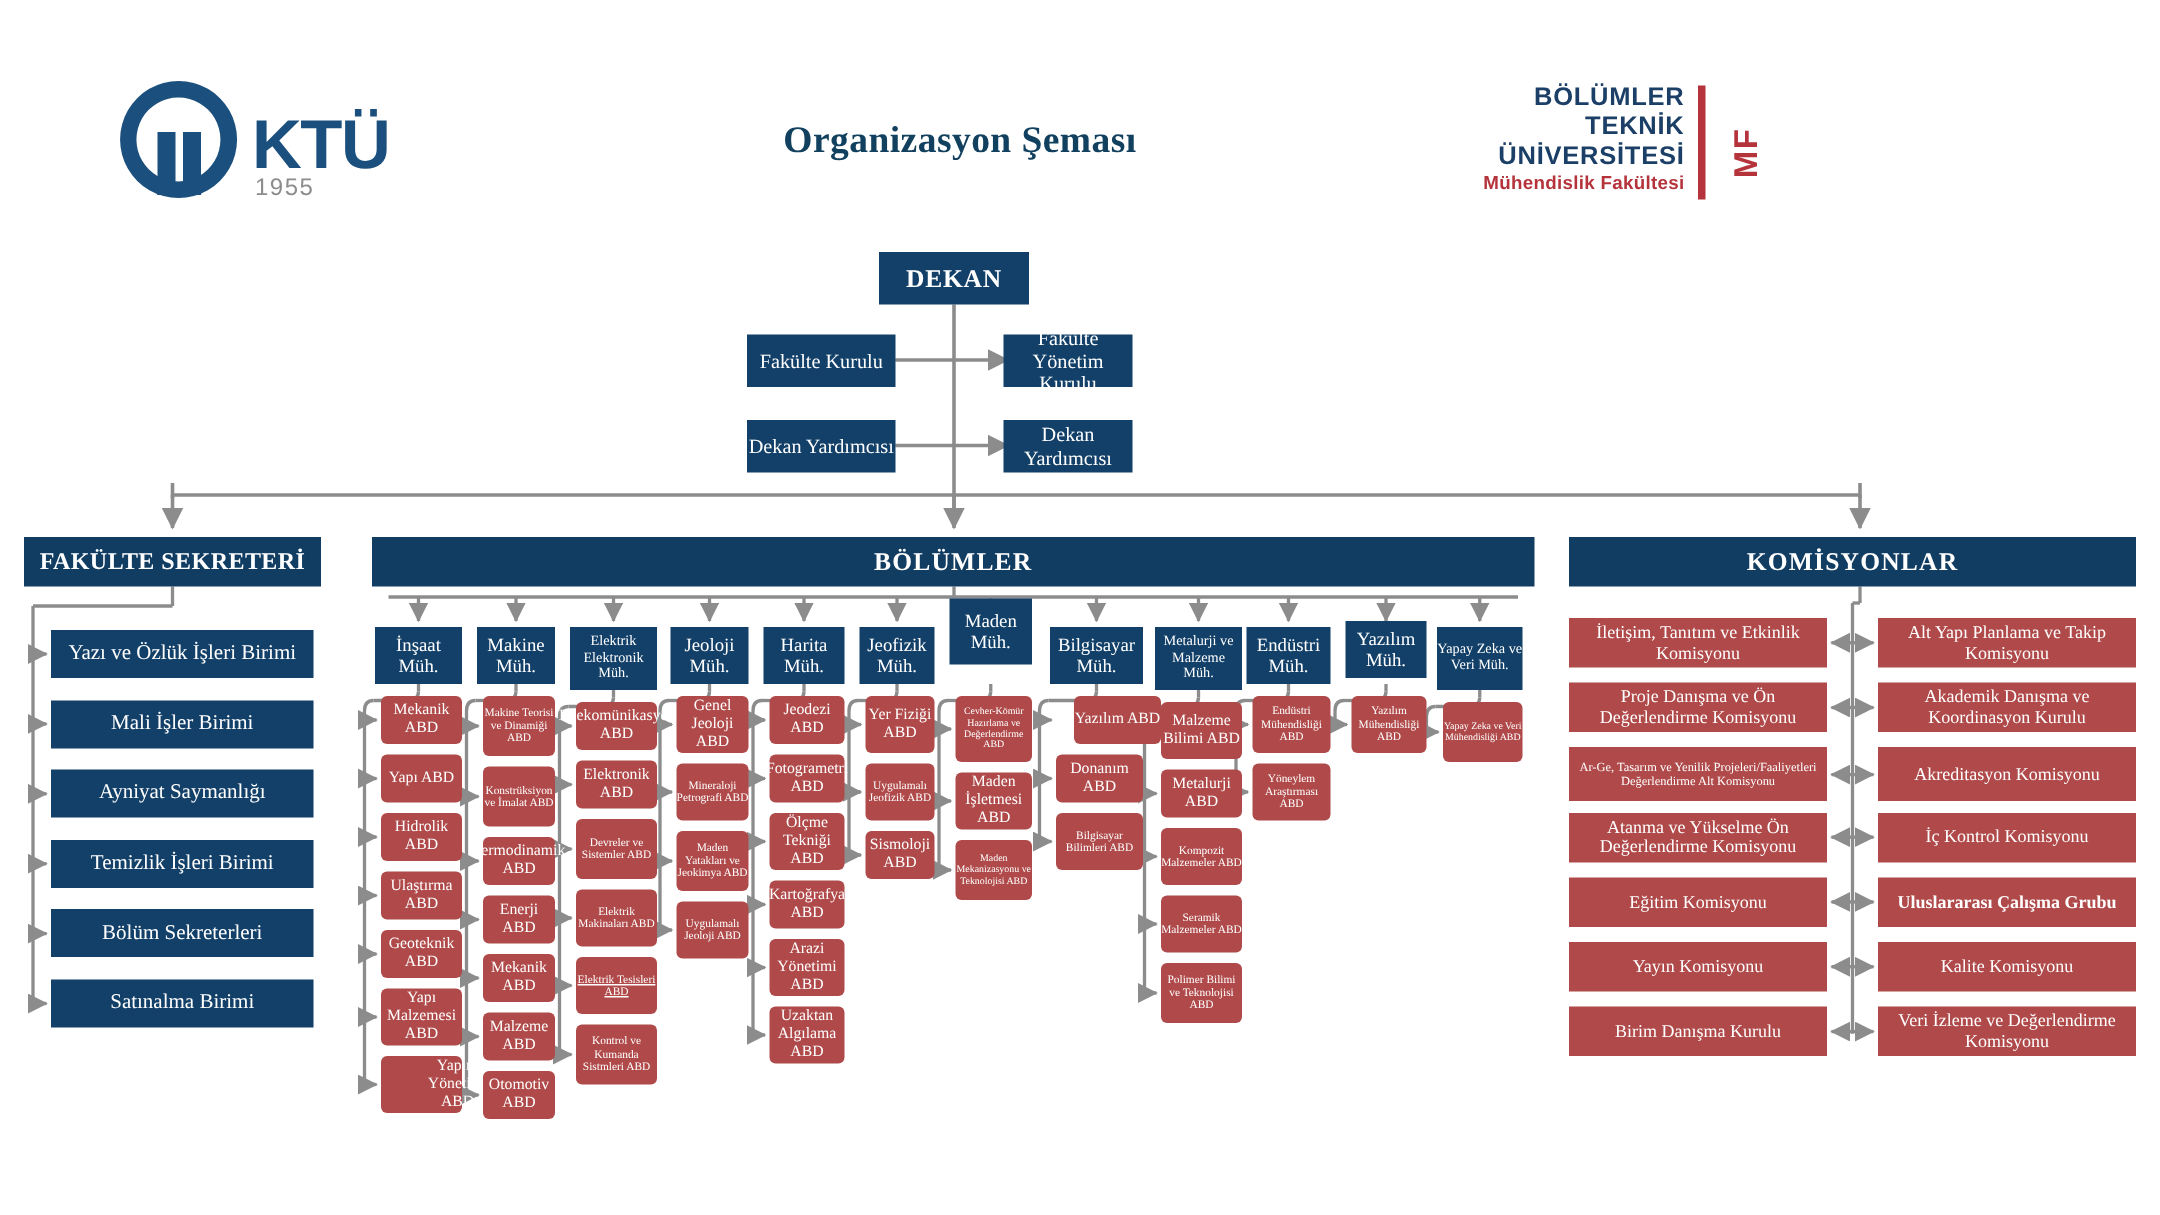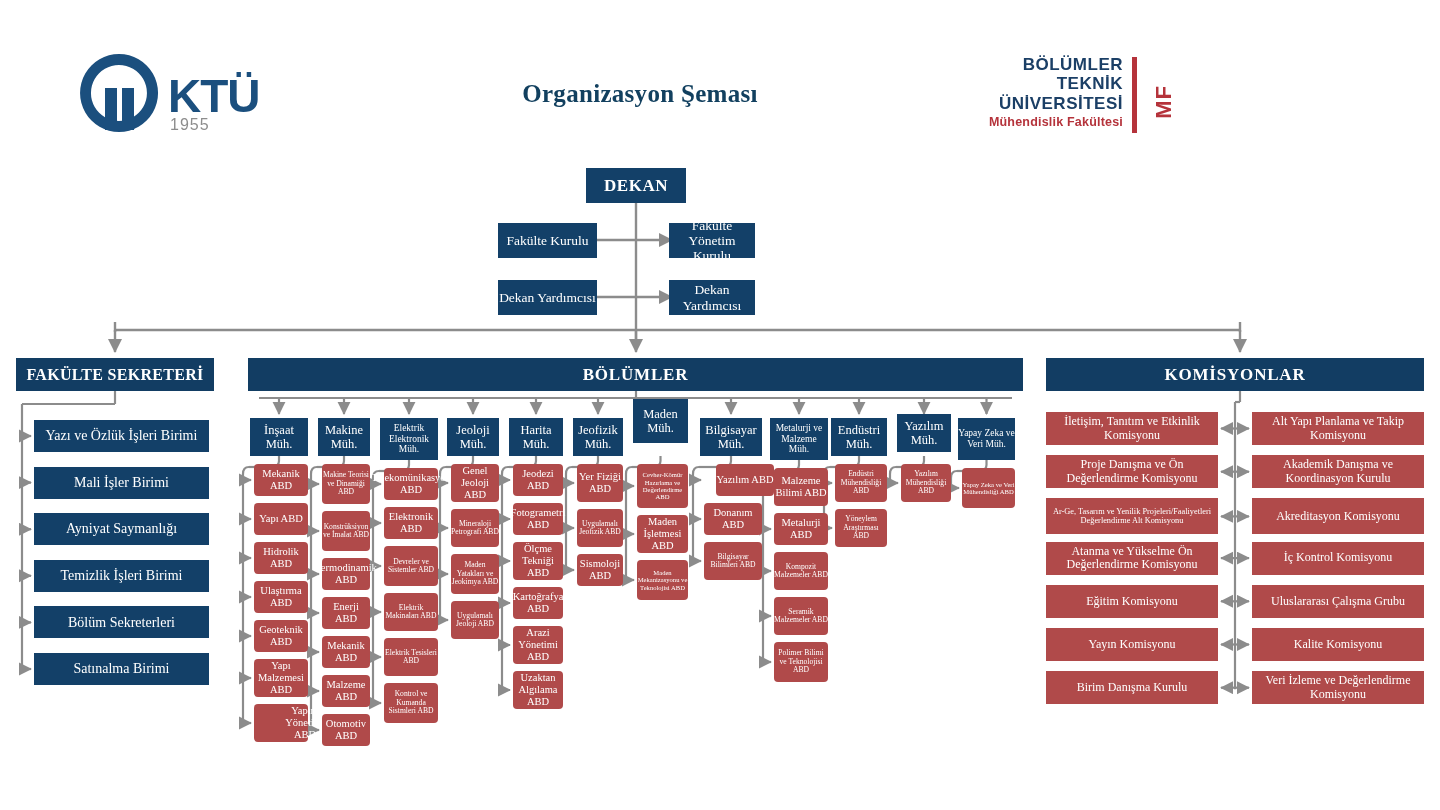--- a/index.html
+++ b/index.html
@@ -290,21 +290,21 @@
       <div class="box red b-abd" style="left: 322px; top: 558px; width: 48px; height: 32px;">Termodinamik ABD</div>
       <div class="box red b-abd" style="left: 322px; top: 597px; width: 48px; height: 32px;">Enerji ABD</div>
       <div class="box red b-abd" style="left: 322px; top: 636px; width: 48px; height: 32px;">Mekanik ABD</div>
       <div class="box red b-abd" style="left: 322px; top: 675px; width: 48px; height: 32px;">Malzeme ABD</div>
       <div class="box red b-abd" style="left: 322px; top: 714px; width: 48px; height: 32px;">Otomotiv ABD</div>
       <div class="box navy b-dept-sm" style="left: 380px; top: 418px; width: 58px; height: 42px;">Elektrik Elektronik Müh.</div>
       <div class="box red b-abd" style="left: 384px; top: 468px; width: 54px; height: 32px;">Telekomünikasyon ABD</div>
       <div class="box red b-abd" style="left: 384px; top: 507px; width: 54px; height: 32px;">Elektronik ABD</div>
       <div class="box red b-abd-sm" style="left: 384px; top: 546px; width: 54px; height: 40px;">Devreler ve Sistemler ABD</div>
       <div class="box red b-abd-sm" style="left: 384px; top: 593px; width: 54px; height: 38px;">Elektrik Makinaları ABD</div>
-      <div class="box red b-abd-sm" style="left: 384px; top: 638px; width: 54px; height: 38px;">Elektrik Tesisleri ABD</div>
+      <div class="box red b-abd-sm" style="left: 384px; top: 638px; width: 54px; height: 38px; text-decoration: underline;">Elektrik Tesisleri ABD</div>
       <div class="box red b-abd-sm" style="left: 384px; top: 683px; width: 54px; height: 40px;">Kontrol ve Kumanda Sistmleri ABD</div>
       <div class="box navy b-dept" style="left: 447px; top: 418px; width: 52px; height: 38px;">Jeoloji Müh.</div>
       <div class="box red b-abd" style="left: 451px; top: 464px; width: 48px; height: 38px;">Genel Jeoloji ABD</div>
       <div class="box red b-abd-sm" style="left: 451px; top: 509px; width: 48px; height: 38px;">Mineraloji Petrografi ABD</div>
       <div class="box red b-abd-sm" style="left: 451px; top: 554px; width: 48px; height: 40px;">Maden Yatakları ve Jeokimya ABD</div>
       <div class="box red b-abd-sm" style="left: 451px; top: 601px; width: 48px; height: 38px;">Uygulamalı Jeoloji ABD</div>
       <div class="box navy b-dept" style="left: 509px; top: 418px; width: 54px; height: 38px;">Harita Müh.</div>
       <div class="box red b-abd" style="left: 513px; top: 464px; width: 50px; height: 32px;">Jeodezi ABD</div>
       <div class="box red b-abd" style="left: 513px; top: 503px; width: 50px; height: 32px;">Fotogrametri ABD</div>
       <div class="box red b-abd" style="left: 513px; top: 542px; width: 50px; height: 38px;">Ölçme Tekniği ABD</div>
@@ -340,20 +340,20 @@
   <div id="gen-komisyonlar">
       <div class="box redflat b-kom" style="left: 1046px; top: 412px; width: 172px; height: 33px;">İletişim, Tanıtım ve Etkinlik Komisyonu</div>
       <div class="box redflat b-kom" style="left: 1252px; top: 412px; width: 172px; height: 33px;">Alt Yapı Planlama ve Takip Komisyonu</div>
       <div class="box redflat b-kom" style="left: 1046px; top: 455.2px; width: 172px; height: 33px;">Proje Danışma ve Ön Değerlendirme Komisyonu</div>
       <div class="box redflat b-kom" style="left: 1252px; top: 455.2px; width: 172px; height: 33px;">Akademik Danışma ve Koordinasyon Kurulu</div>
       <div class="box redflat b-kom-sm" style="left: 1046px; top: 498.4px; width: 172px; height: 36px;">Ar-Ge, Tasarım ve Yenilik Projeleri/Faaliyetleri Değerlendirme Alt Komisyonu</div>
       <div class="box redflat b-kom" style="left: 1252px; top: 498.4px; width: 172px; height: 36px;">Akreditasyon Komisyonu</div>
       <div class="box redflat b-kom" style="left: 1046px; top: 541.6px; width: 172px; height: 33px;">Atanma ve Yükselme Ön Değerlendirme Komisyonu</div>
       <div class="box redflat b-kom" style="left: 1252px; top: 541.6px; width: 172px; height: 33px;">İç Kontrol Komisyonu</div>
       <div class="box redflat b-kom" style="left: 1046px; top: 584.8px; width: 172px; height: 33px;">Eğitim Komisyonu</div>
-      <div class="box redflat b-kom" style="left: 1252px; top: 584.8px; width: 172px; height: 33px;">Uluslararası Çalışma Grubu</div>
+      <div class="box redflat b-kom" style="left: 1252px; top: 584.8px; width: 172px; height: 33px; font-weight: bold;">Uluslararası Çalışma Grubu</div>
       <div class="box redflat b-kom" style="left: 1046px; top: 628px; width: 172px; height: 33px;">Yayın Komisyonu</div>
       <div class="box redflat b-kom" style="left: 1252px; top: 628px; width: 172px; height: 33px;">Kalite Komisyonu</div>
       <div class="box redflat b-kom" style="left: 1046px; top: 671.2px; width: 172px; height: 33px;">Birim Danışma Kurulu</div>
       <div class="box redflat b-kom" style="left: 1252px; top: 671.2px; width: 172px; height: 33px;">Veri İzleme ve Değerlendirme Komisyonu</div>
     </div>
 
 </div>
 
 </body></html>

